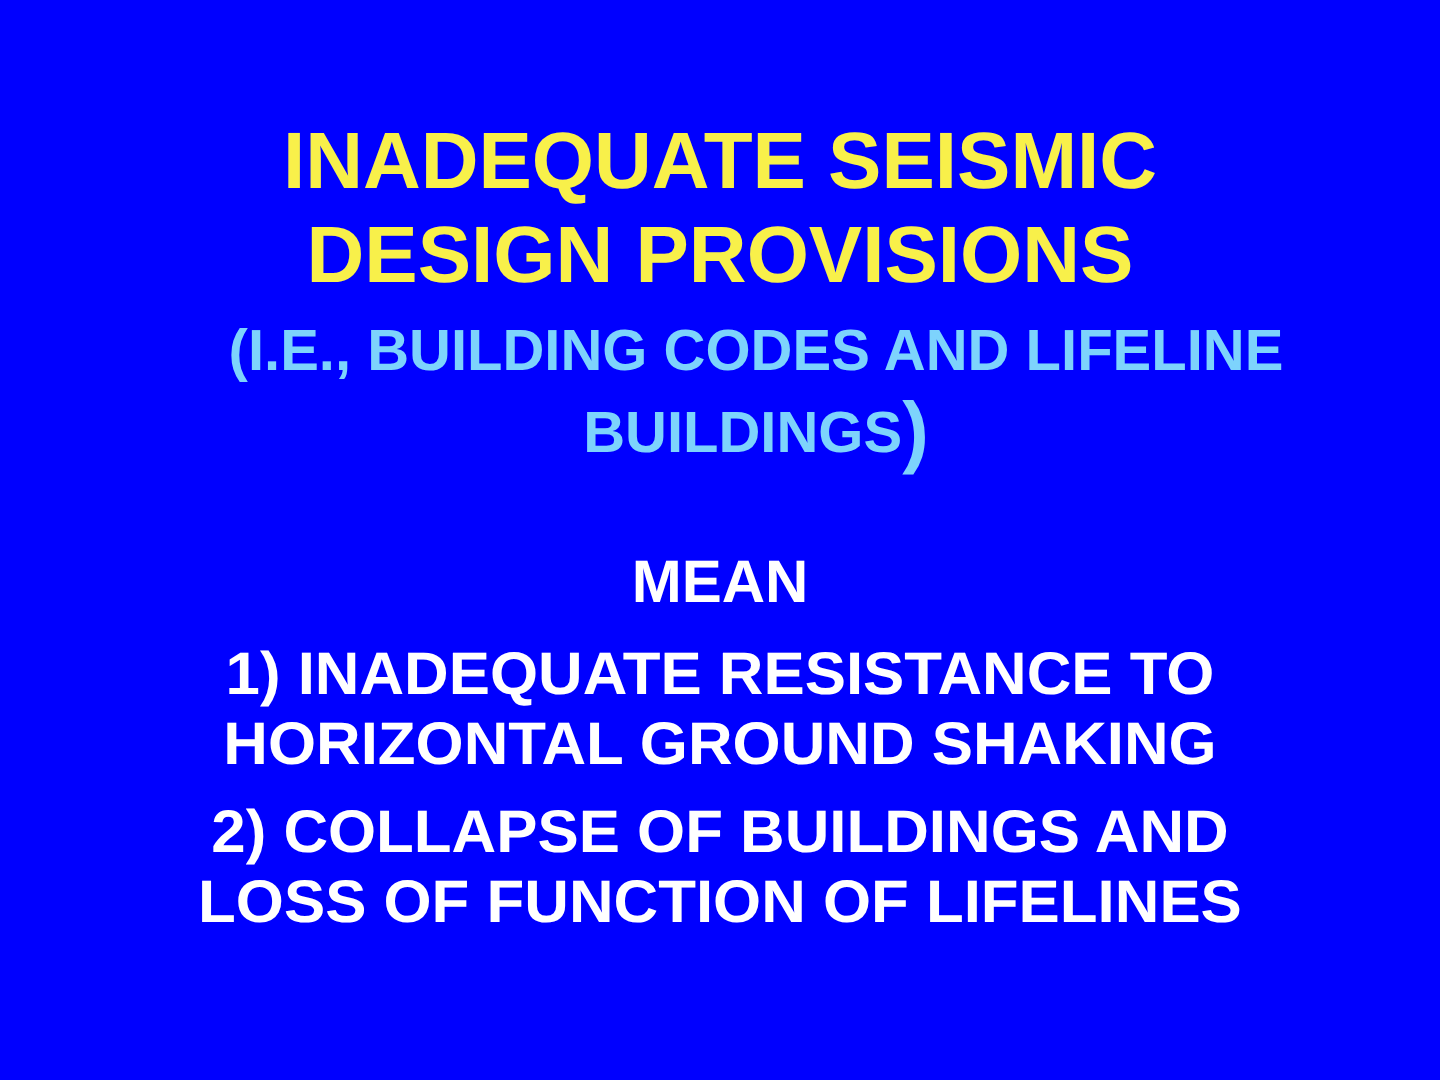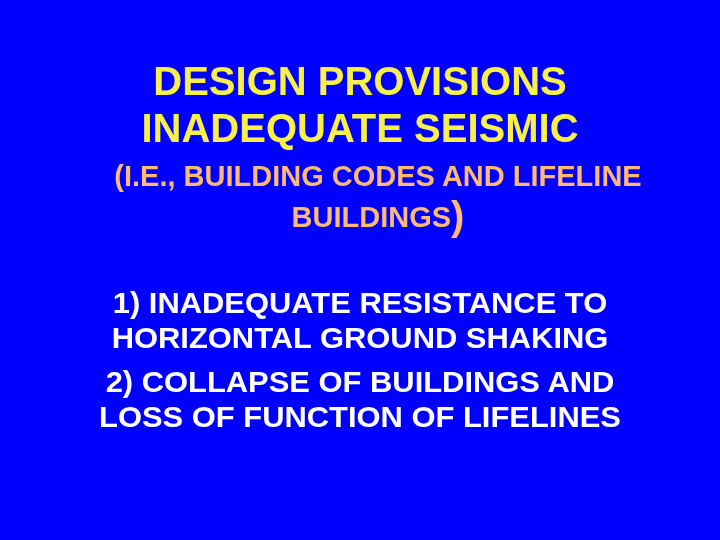--- a/index.html
+++ b/index.html
@@ -35,21 +35,21 @@
     white-space: nowrap;
   }
   .subtitle-block {
     position: absolute;
     left: 0;
     top: 156px;
     width: 720px;
     text-align: center;
   }
   .subtitle-line {
-    color: #fdba74;
+    color: #7dd3fc;
     font-size: 29px;
     font-weight: bold;
     line-height: 40px;
     white-space: nowrap;
     margin-left: 36px;
   }
   .paren-big {
     font-size: 40px;
     line-height: 40px;
     vertical-align: -3px;
@@ -78,30 +78,31 @@
   .gap-item {
     height: 9px;
   }
 </style>
 </head>
 <body>
 
 <div id="slide">
 
   <div class="title-block">
+    <div class="title-line">INADEQUATE SEISMIC</div>
     <div class="title-line">DESIGN PROVISIONS</div>
-    <div class="title-line">INADEQUATE SEISMIC</div>
   </div>
 
   <div class="subtitle-block">
     <div class="subtitle-line">(I.E., BUILDING CODES AND LIFELINE</div>
     <div class="subtitle-line"><span>BUILDINGS</span><span class="paren-big">)</span></div>
   </div>
 
   <div class="body-block">
+    <div class="body-line">MEAN</div>
     <div class="gap-small"></div>
     <div class="body-line wide">1) INADEQUATE RESISTANCE TO</div>
     <div class="body-line wide">HORIZONTAL GROUND SHAKING</div>
     <div class="gap-item"></div>
     <div class="body-line wide">2) COLLAPSE OF BUILDINGS AND</div>
     <div class="body-line wide">LOSS OF FUNCTION OF LIFELINES</div>
   </div>
 
 </div>
 

